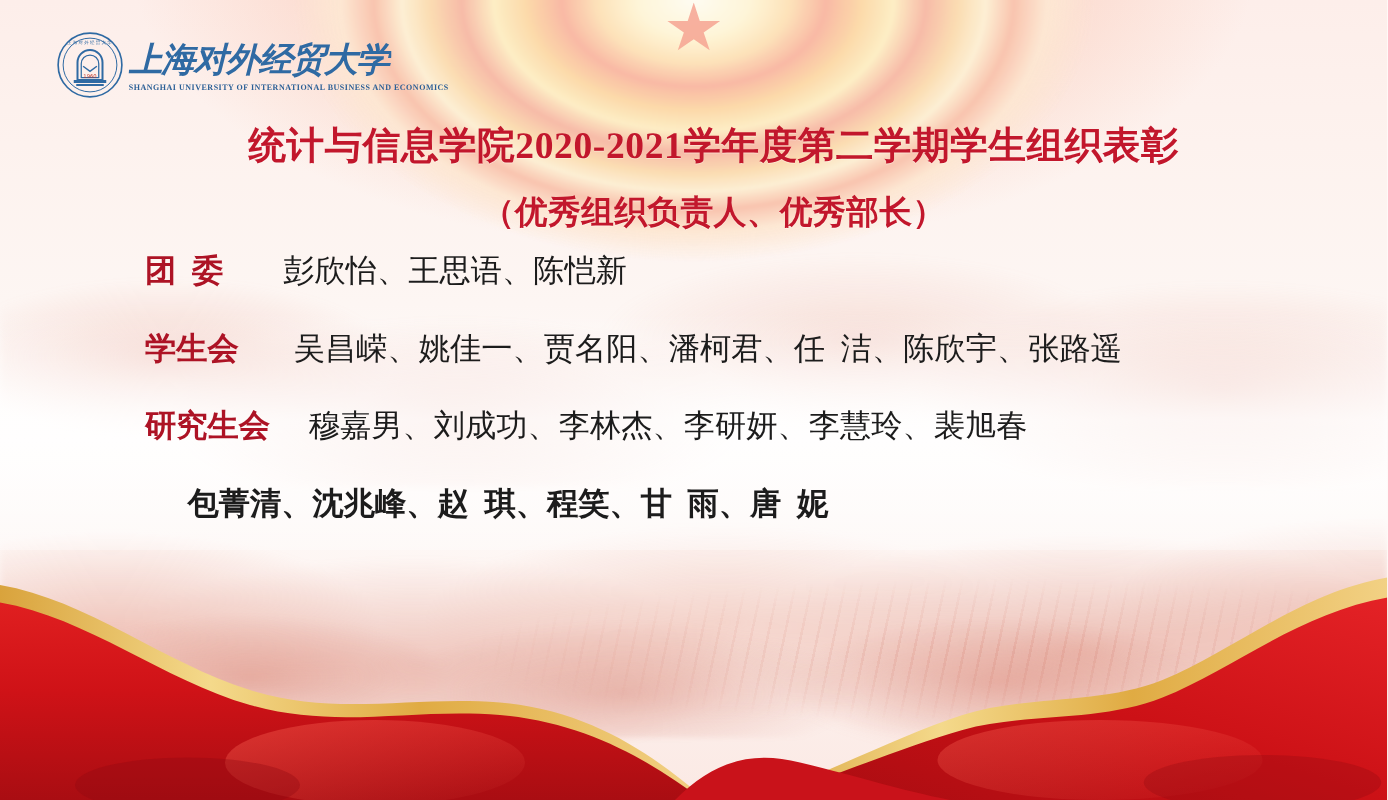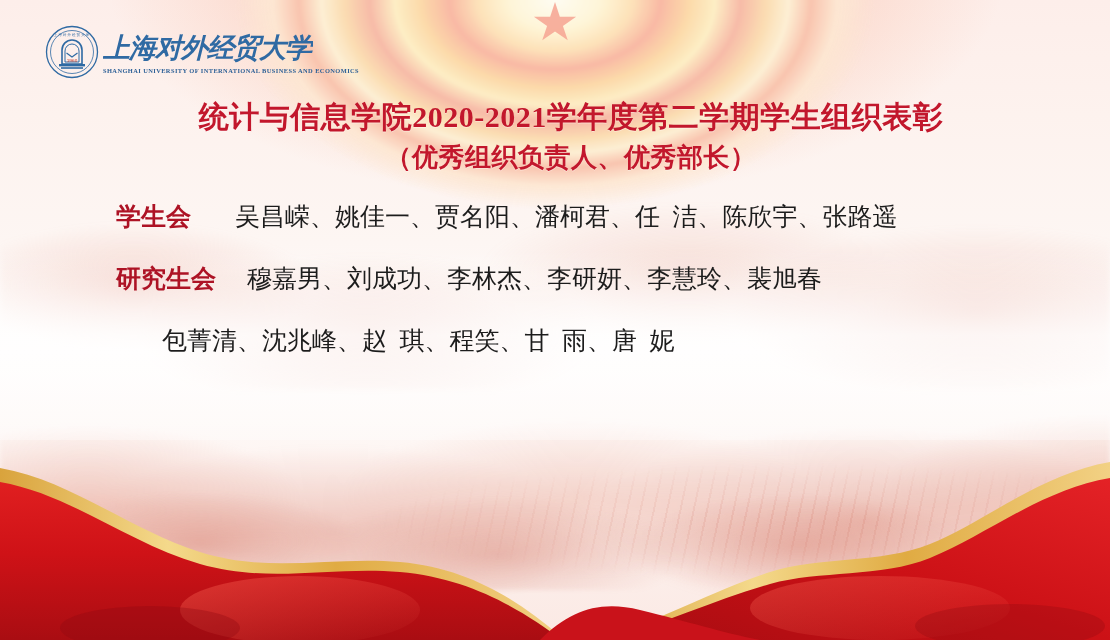--- a/index.html
+++ b/index.html
@@ -103,39 +103,39 @@
   
   .title-wrap{position:absolute;left:0;right:0;top:98px;text-align:center;}
   .title-line{
     font-family:"Liberation Serif","DejaVu Serif",serif;
     font-weight:700;color:#c2172c;
     letter-spacing:.5px;line-height:1.28;
     text-shadow:0 1px 0 rgba(255,255,255,.35);
     padding-left:32px;
   }
   .title-main{font-size:30px;}
-  .title-sub{font-size:26px;margin-top:5px;}
+  .title-sub{font-size:26px;margin-top:17px;}
 
   
   .rows{position:absolute;left:0;right:0;top:200px;}
   .row{display:flex;align-items:baseline;padding:0 0 0 116px;height:62px;}
   .row-label{
     font-family:"Liberation Serif","DejaVu Serif",serif;
     font-weight:700;color:#ad1325;font-size:25px;
     white-space:pre;flex:0 0 auto;
   }
   .row-names{
     font-family:"Liberation Serif","DejaVu Serif",serif;
     color:#1c1c1c;font-size:25px;white-space:pre;flex:0 0 auto;
   }
   .r1 .row-names{margin-left:48px;}
   .r2 .row-names{margin-left:44px;}
   .r3 .row-names{margin-left:31px;}
   .r4{padding-left:118px;}
-  .r4 .row-names{margin-left:44px;}
+  .r4 .row-names{margin-left:32px;font-weight:bold;}
 </style>
 </head>
 <body>
 
 <div class="slide">
 
   <div class="bg-base"></div>
   <div class="glow2"></div>
   <div class="glow"></div>
   <div class="star"></div>
@@ -211,20 +211,24 @@
       <span class="wordmark-en">SHANGHAI UNIVERSITY OF INTERNATIONAL BUSINESS AND ECONOMICS</span>
     </span>
   </div>
 
   <div class="title-wrap">
     <div class="title-line title-main">统计与信息学院2020-2021学年度第二学期学生组织表彰</div>
     <div class="title-line title-sub">（优秀组织负责人、优秀部长）</div>
   </div>
 
   <div class="rows">
+    <div class="row r1">
+      <span class="row-label">团  委</span>
+      <span class="row-names">彭欣怡、王思语、陈恺新</span>
+    </div>
     <div class="row r2">
       <span class="row-label">学生会</span>
       <span class="row-names">吴昌嵘、姚佳一、贾名阳、潘柯君、任  洁、陈欣宇、张路遥</span>
     </div>
     <div class="row r3">
       <span class="row-label">研究生会</span>
       <span class="row-names">穆嘉男、刘成功、李林杰、李研妍、李慧玲、裴旭春</span>
     </div>
     <div class="row r4">
       <span class="row-names">包菁清、沈兆峰、赵  琪、程笑、甘  雨、唐  妮</span>

